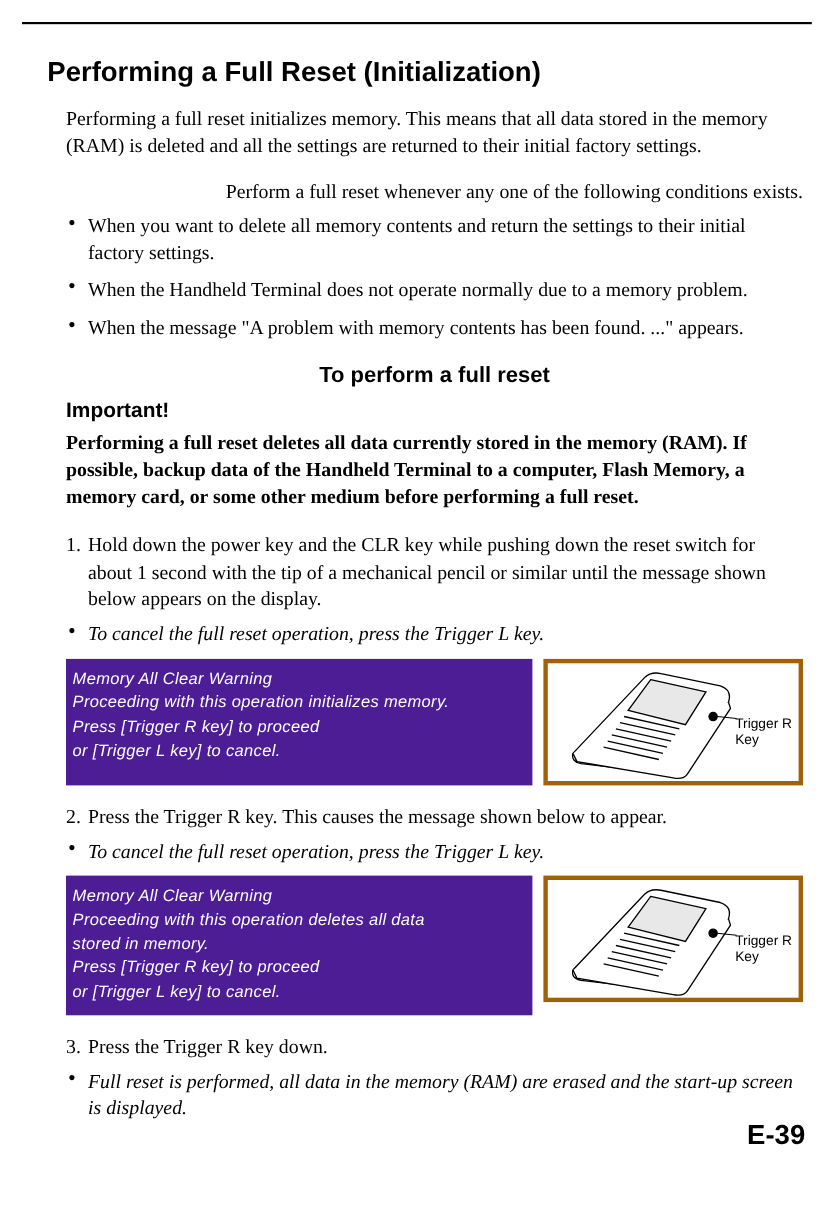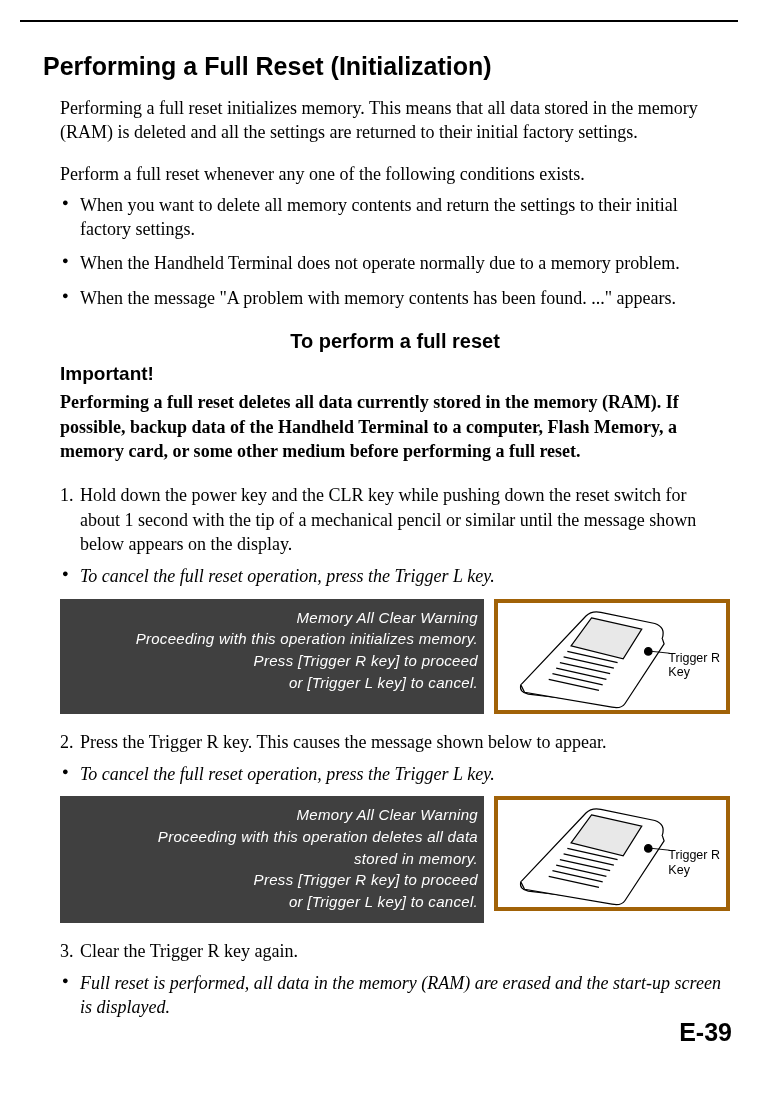--- a/index.html
+++ b/index.html
@@ -28,21 +28,21 @@
       margin-bottom: 12px;
       margin-left: 23px;
     }
     .indent-block {
       padding-left: 40px;
       padding-right: 8px;
     }
     .para {
       margin-bottom: 18px;
     }
-    .mb6 { margin-bottom: 6px; }
+    .mb6 { margin-bottom: 6px; text-align: right; }
     ul.bullets {
       list-style: none;
       padding-left: 0;
       margin-bottom: 18px;
     }
     ul.bullets li {
       position: relative;
       padding-left: 20px;
       margin-bottom: 10px;
     }
@@ -96,26 +96,26 @@
       left: 2px;
       top: 2px;
       font-size: 11px;
     }
     .figure-row {
       display: flex;
       gap: 10px;
       margin-bottom: 16px;
     }
     .lcd {
-      background: #404040;
+      background: #4c1d95;
       color: #fff;
       font-family: Arial, Helvetica, sans-serif;
       font-style: italic;
       font-size: 15px;
-      text-align: right;
+      text-align: left;
       padding: 8px 6px 10px 6px;
       width: 428px;
       line-height: 1.45;
       letter-spacing: 0.3px;
     }
     .lcd .line1 { font-size: 15px; }
     .device-box {
       border: 4px solid #a16207;
       width: 236px;
       height: 115px;
@@ -238,20 +238,20 @@
           </g>
         </svg>
         <div class="callout" style="white-space:pre-line;">Trigger R
 Key</div>
       </div>
     </div>
 
     <ol class="steps">
       <li>
         <span class="num">3.</span>
-        <span>Clear the Trigger R key again.</span>
+        <span>Press the Trigger R key down.</span>
       </li>
     </ol>
     <div class="sub-bullet" style="margin-bottom:0;">Full reset is performed, all data in the memory (RAM) are erased and the start-up screen is displayed.</div>
   </div>
 
   <div class="page-no">E-39</div>
 </div>
 
 </body></html>

